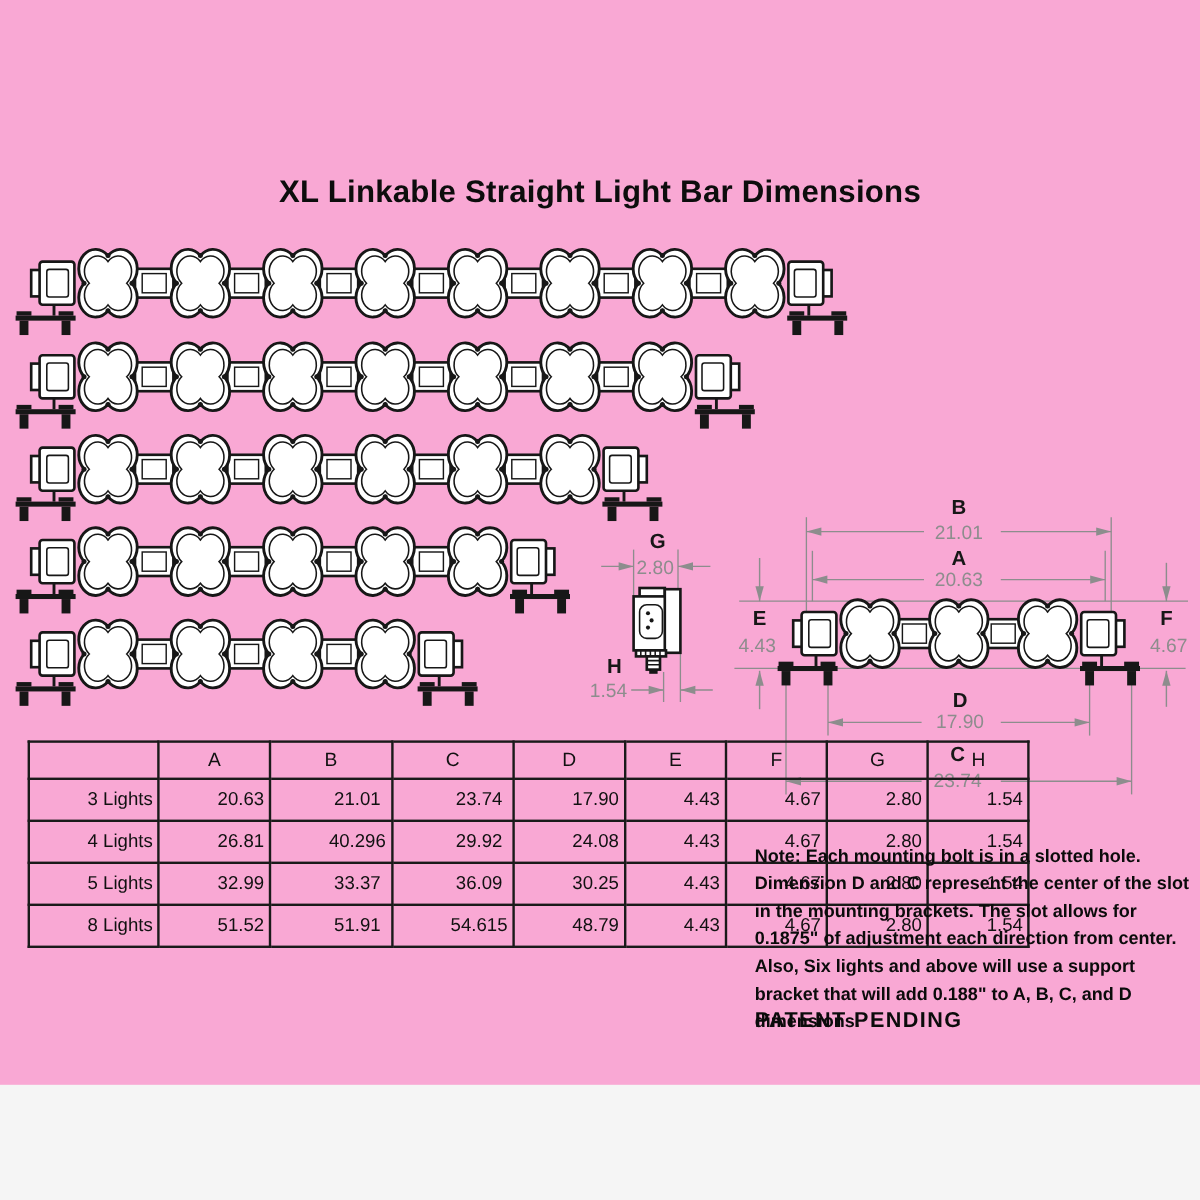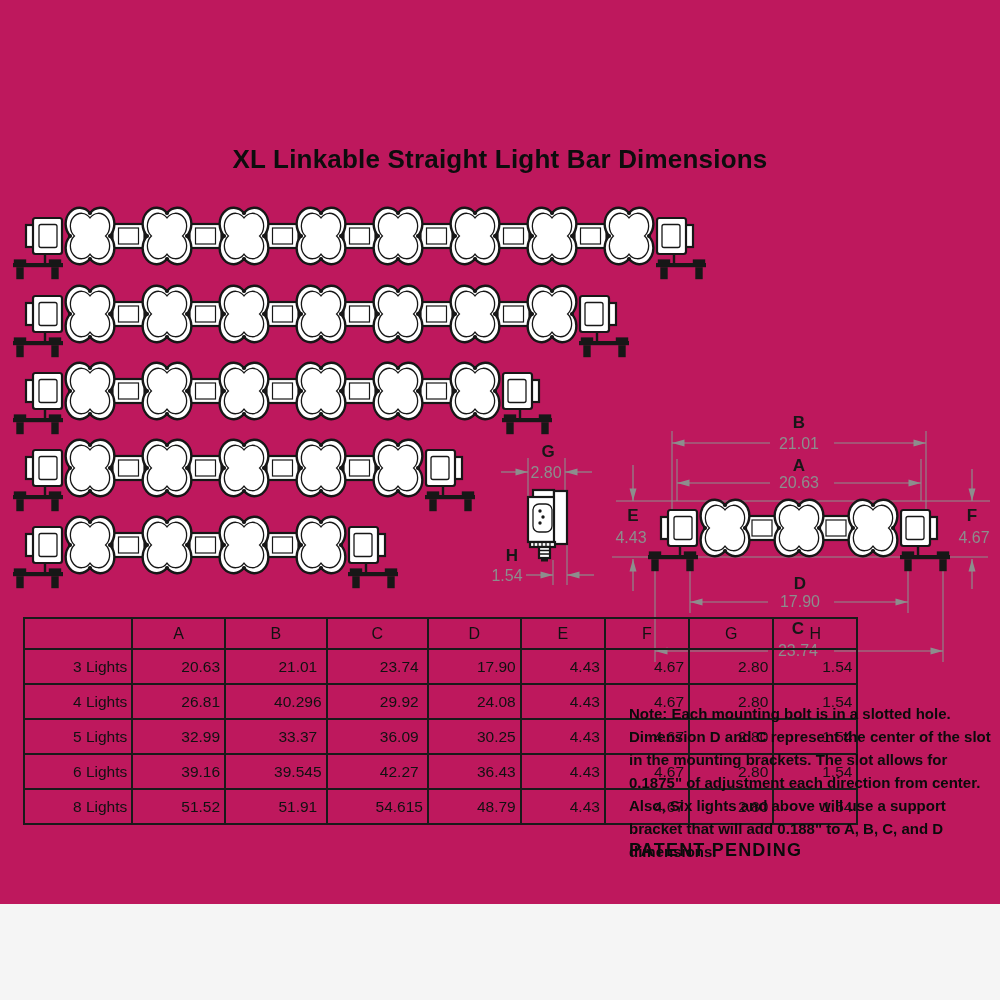--- a/index.html
+++ b/index.html
@@ -1,16 +1,16 @@
 <!DOCTYPE html>
 <html><head>
 <meta charset="utf-8">
 <style>
   html,body{margin:0;padding:0;background:#fff;}
-  .page{position:relative;width:1000px;height:1000px;background:#be185d;overflow:hidden;
+  .page{position:relative;width:1000px;height:1000px;background:#f9a8d4;overflow:hidden;
         font-family:"Liberation Sans",sans-serif;}
   .title{position:absolute;left:0;right:0;top:144px;text-align:center;
          font-size:26px;font-weight:700;color:#0d0d0d;letter-spacing:0.2px;}
   #art{position:absolute;left:0;top:0;width:1000px;height:1000px;}
 
   
   .co{fill:#fff;stroke:#171717;stroke-width:2.4;vector-effect:non-scaling-stroke;}
   .ci{fill:none;stroke:#171717;stroke-width:1.3;vector-effect:non-scaling-stroke;}
   .dot{fill:#171717;stroke:none;}
   .lo{fill:#fff;stroke:#171717;stroke-width:2.2;}
@@ -282,31 +282,20 @@
           <td>32.99</td>
           <td>33.37</td>
           <td>36.09</td>
           <td>30.25</td>
           <td>4.43</td>
           <td>4.67</td>
           <td>2.80</td>
           <td>1.54</td>
         </tr>
         <tr>
-          <td>6 Lights</td>
-          <td>39.16</td>
-          <td>39.545</td>
-          <td>42.27</td>
-          <td>36.43</td>
-          <td>4.43</td>
-          <td>4.67</td>
-          <td>2.80</td>
-          <td>1.54</td>
-        </tr>
-        <tr>
           <td>8 Lights</td>
           <td>51.52</td>
           <td>51.91</td>
           <td>54.615</td>
           <td>48.79</td>
           <td>4.43</td>
           <td>4.67</td>
           <td>2.80</td>
           <td>1.54</td>
         </tr>

